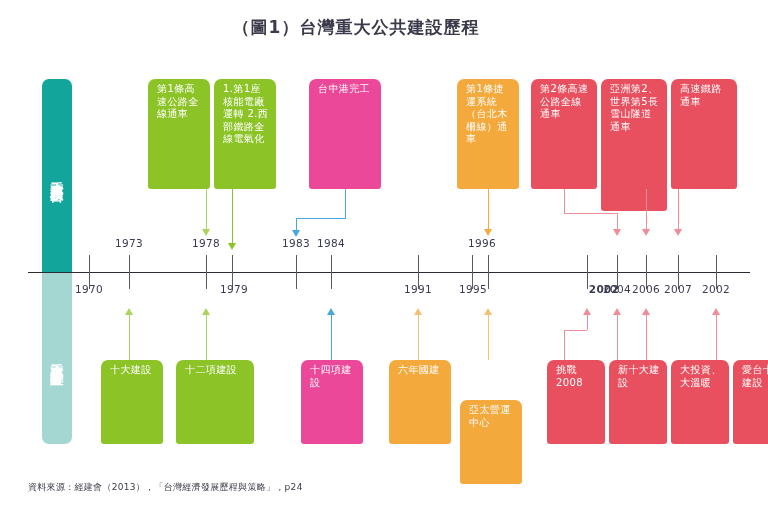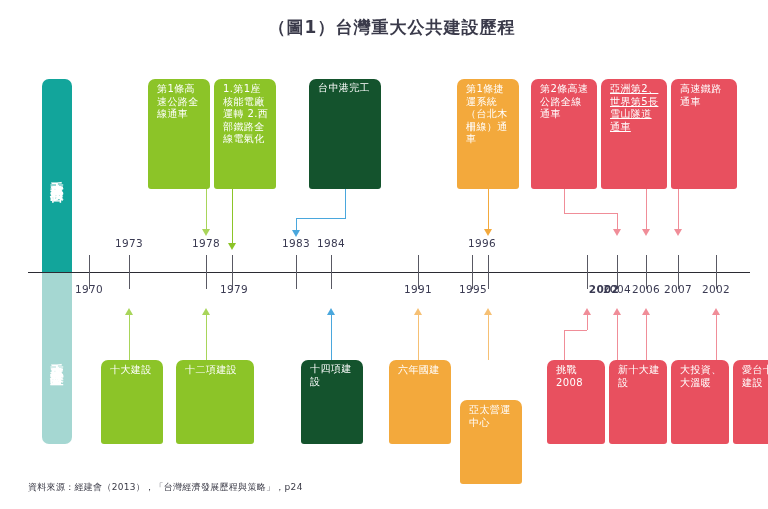--- a/index.html
+++ b/index.html
@@ -6,21 +6,21 @@
   body{
     width:768px;height:509px;background:#ffffff;
     font-family:"DejaVu Sans","Liberation Sans",sans-serif;
     position:relative;overflow:hidden;
   }
   #chart-root{position:absolute;left:0;top:0;width:768px;height:509px;}
 
   
   .title{
     position:absolute;left:0;top:16px;width:712px;text-align:center;
-    font-size:17px;font-weight:bold;color:#3a3a4a;letter-spacing:1px;margin-left:36px;
+    font-size:17px;font-weight:bold;color:#3a3a4a;letter-spacing:1px;
   }
 
   
   .rail{
     position:absolute;width:30px;color:#fff;font-weight:bold;
     font-size:13px;line-height:15px;letter-spacing:2px;
     writing-mode:vertical-rl;text-orientation:upright;
     display:flex;align-items:center;justify-content:center;
     box-sizing:border-box;
   }
@@ -49,21 +49,21 @@
 
   
   .box{
     position:absolute;box-sizing:border-box;color:#fff;
     font-size:10px;line-height:12.5px;letter-spacing:.4px;
     padding:4px 7px 6px 9px;overflow:hidden;
   }
   .box-top{border-radius:7px 7px 3px 3px;}
   .box-bot{border-radius:7px 7px 3px 3px;}
   .c-green{background:#8cc428;}
-  .c-blue{background:#14532d;font-family:Liberation Mono, monospace;}
+  .c-blue{background:#ec4899;}
   .c-orange{background:#f3a93c;}
   .c-red{background:#e8505f;}
   .conn-v{position:absolute;width:0;}
   .conn-h{position:absolute;height:0;}
   .arrow{position:absolute;width:0;height:0;}
   .arrow-dn{border-left:4.5px solid transparent;border-right:4.5px solid transparent;}
   .arrow-up{border-left:4.5px solid transparent;border-right:4.5px solid transparent;}
 
   
   .footnote{
@@ -88,21 +88,21 @@
   <div class="box box-top c-green" style="left:148px;top:79px;width:62px;height:110px;">第1條高速公路全線通車</div>
 
   <div class="box box-top c-green" style="left:214px;top:79px;width:62px;height:110px;">1.第1座核能電廠運轉 2.西部鐵路全線電氣化</div>
 
   <div class="box box-top c-blue" style="left:309px;top:79px;width:72px;height:110px;">台中港完工</div>
 
   <div class="box box-top c-orange" style="left:457px;top:79px;width:62px;height:110px;">第1條捷運系統（台北木柵線）通車</div>
 
   <div class="box box-top c-red" style="left:531px;top:79px;width:66px;height:110px;">第2條高速公路全線通車</div>
 
-  <div class="box box-top c-red" style="left:601px;top:79px;width:66px;height:110px;text-decoration:underline;">亞洲第2、世界第5長雪山隧道通車</div>
+  <div class="box box-top c-red" style="left:601px;top:79px;width:66px;height:132px;">亞洲第2、世界第5長雪山隧道通車</div>
 
   <div class="box box-top c-red" style="left:671px;top:79px;width:66px;height:110px;">高速鐵路通車</div>
 
   <div class="box box-bot c-green" style="left:101px;top:360px;width:62px;height:84px;">十大建設</div>
 
   <div class="box box-bot c-green" style="left:176px;top:360px;width:78px;height:84px;">十二項建設</div>
 
   <div class="box box-bot c-blue" style="left:301px;top:360px;width:62px;height:84px;">十四項建設</div>
 
   <div class="box box-bot c-orange" style="left:389px;top:360px;width:62px;height:84px;">六年國建</div>

